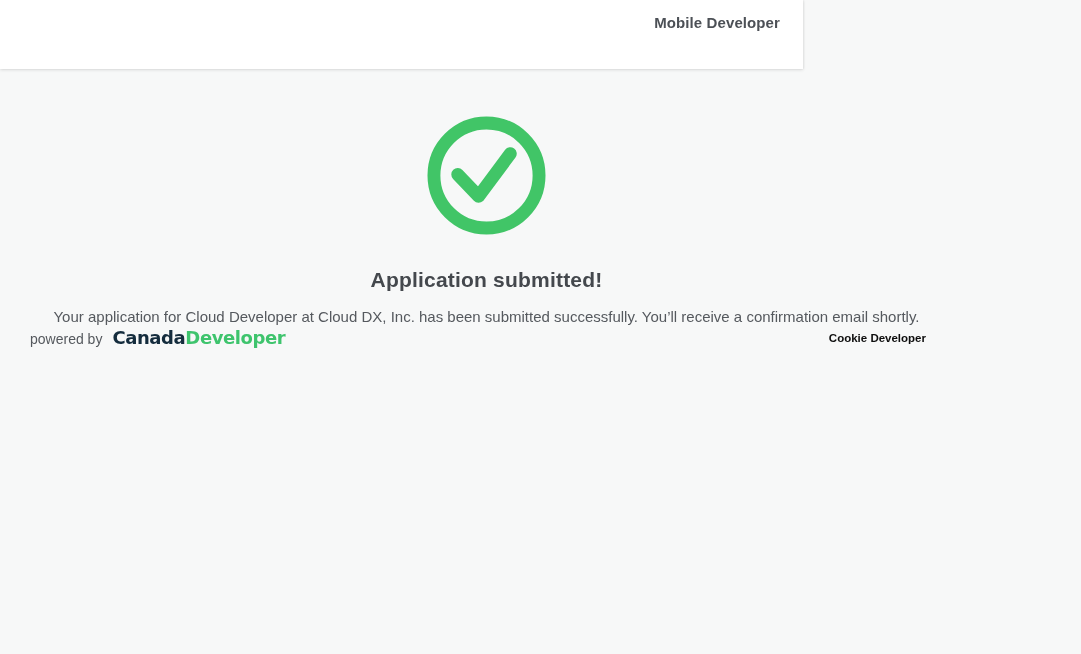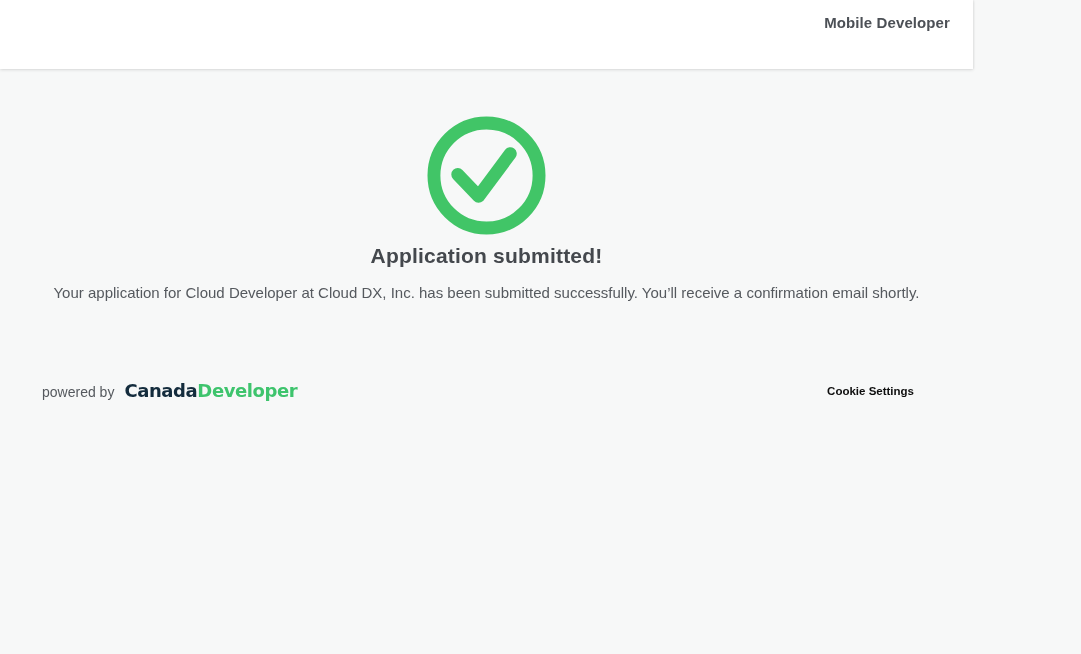--- a/index.html
+++ b/index.html
@@ -6,21 +6,21 @@
   html, body { width: 1081px; height: 654px; }
   body {
     background: #f7f8f8;
     font-family: "Liberation Sans", "DejaVu Sans", sans-serif;
     overflow: hidden;
   }
   .page { width: 973px; position: relative; }
 
   
   .header {
-    width: 973px; height: 69px;
+    width: 803px; height: 69px;
     background: #ffffff;
     box-shadow: 0 1px 3px rgba(0,0,0,0.12), 1px 0 2px rgba(0,0,0,0.05);
     position: relative;
   }
   .header-inner {
     position: absolute; top: 0; right: 23px;
     display: flex; flex-direction: column; align-items: center;
     padding-top: 13px;
   }
   .job-title {
@@ -32,35 +32,34 @@
     margin-top: 4px;
     font-size: 15px; color: #54585e; line-height: 18px;
   }
   .pin-icon svg, .globe-icon svg { display: block; }
 
   
   .main { text-align: center; }
   .check-wrap { margin-top: 47px; }
   .check-wrap svg { display: inline-block; }
   .heading {
-    margin-top: 5px;
+    margin-top: 29px;
     font-size: 21px; font-weight: bold; color: #44484d;
     letter-spacing: 0.2px;
     text-align: center;
   }
   .message {
     margin-top: 15px;
     font-size: 15px; color: #55595e;
     line-height: 20px;
   }
 
   
   .footer {
-    margin-top: 77px;
-    padding: 0 42px;
+    padding: 0 30px;
     display: flex; align-items: center; justify-content: space-between;
   }
   .powered-by {
     display: flex; align-items: baseline; gap: 10px;
     text-decoration: none; cursor: pointer;
   }
   .pb-text { font-size: 14px; color: #55595e; }
   .logo {
     font-size: 18px; font-weight: bold; letter-spacing: -0.4px;
     font-family: "DejaVu Sans", "Liberation Sans", sans-serif;
@@ -94,16 +93,16 @@
     </div>
     <h1 class="heading">Application submitted!</h1>
     <p class="message">Your application for Cloud Developer at Cloud DX, Inc. has been submitted successfully. You’ll receive a confirmation email shortly.</p>
   </div>
 
   <div class="footer">
     <a class="powered-by">
       <span class="pb-text">powered by</span>
       <span class="logo"><span class="logo-smart">Canada</span><span class="logo-recruiters">Developer</span></span>
     </a>
-    <button class="cookie-btn">Cookie Settings</button>
+    <button class="cookie-btn">Cookie Developer</button>
   </div>
 
 </div>
 
 </body></html>

